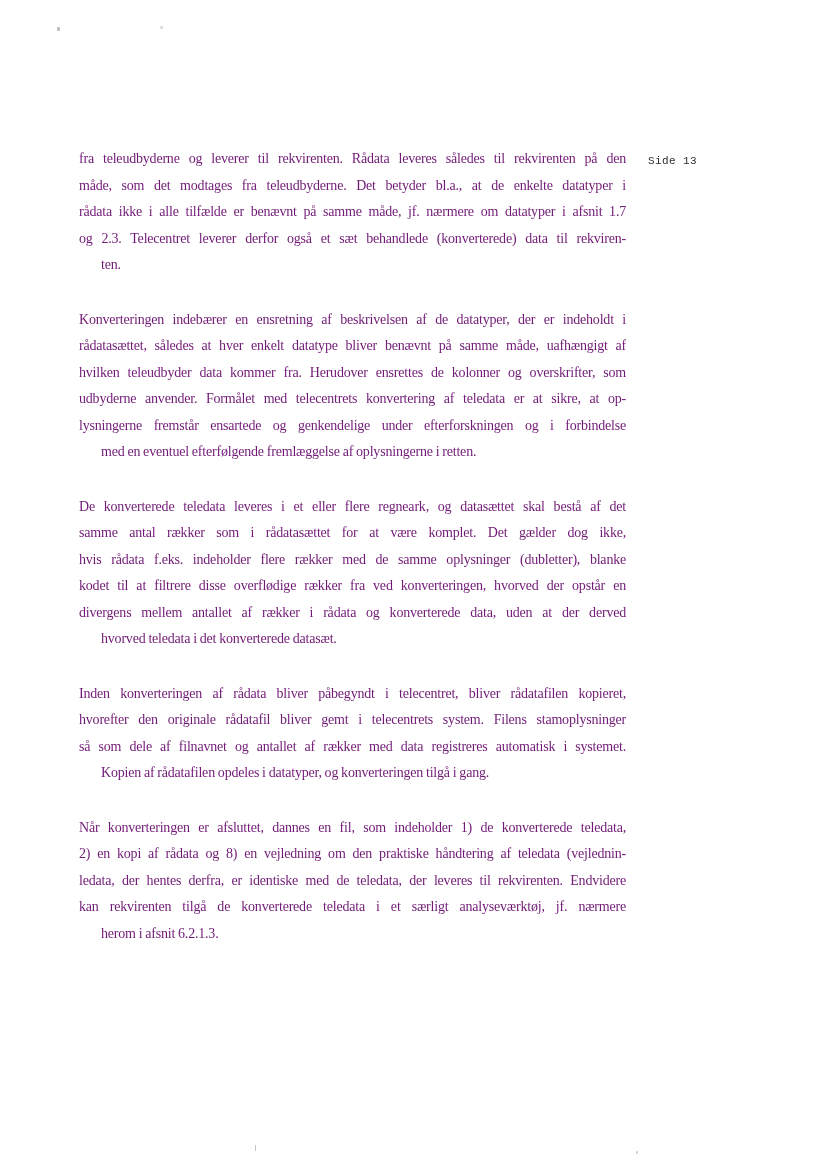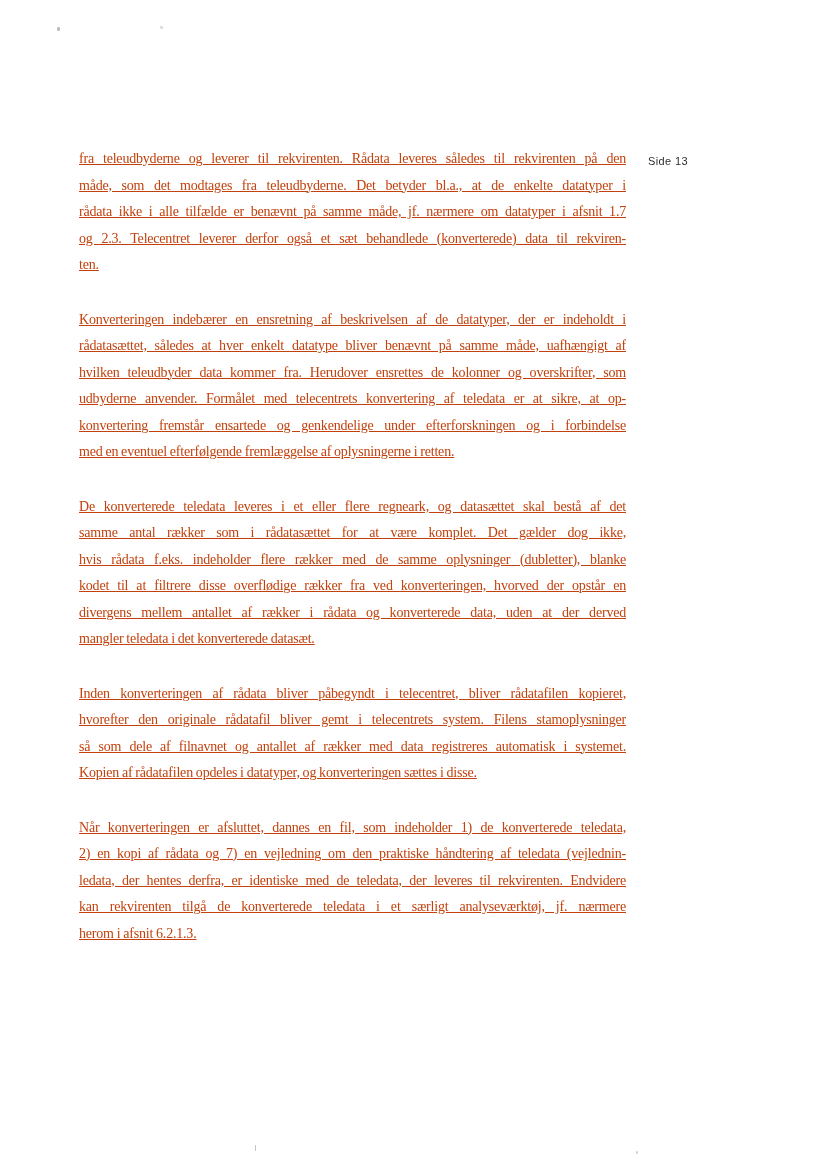--- a/index.html
+++ b/index.html
@@ -30,79 +30,80 @@
   }
   .line {
     line-height: 26.5px;
     height: 26.5px;
     overflow: hidden;
     text-align: justify;
     text-align-last: justify;
   }
   .line.last {
     text-align-last: left;
+    margin-left: 22px;
   }
   .margin-note {
     position: absolute;
     left: 648px;
     top: 155px;
     font-size: 11px;
     letter-spacing: 0.4px;
     color: #2e2e2e;
-    font-family: Liberation Sans, sans-serif;
+    font-family: Liberation Mono, monospace;
   }
   .speck {
     position: absolute;
     background: #8a8a8a;
     border-radius: 1px;
   }
   .speck.s1 { left: 57px;  top: 27px;   width: 3px; height: 4px; opacity: 0.55; }
   .speck.s2 { left: 160px; top: 26px;   width: 3px; height: 3px; opacity: 0.3; }
   .speck.s3 { left: 255px; top: 1145px; width: 1px; height: 6px; opacity: 0.5; }
   .speck.s4 { left: 636px; top: 1151px; width: 2px; height: 3px; opacity: 0.4; }
 </style>
 </head>
 <body>
 
 <div class="page">
   <div class="margin-note">Side 13</div>
 
-  <div class="text-block" style="color: #c2410c; text-decoration: underline;">
+  <div class="text-block" style="color: #701a75;">
       <div class="paragraph">
         <div class="line">fra teleudbyderne og leverer til rekvirenten. Rådata leveres således til rekvirenten på den</div>
         <div class="line">måde, som det modtages fra teleudbyderne. Det betyder bl.a., at de enkelte datatyper i</div>
         <div class="line">rådata ikke i alle tilfælde er benævnt på samme måde, jf. nærmere om datatyper i afsnit 1.7</div>
         <div class="line">og 2.3. Telecentret leverer derfor også et sæt behandlede (konverterede) data til rekviren-</div>
         <div class="line last">ten.</div>
       </div>
       <div class="paragraph">
         <div class="line">Konverteringen indebærer en ensretning af beskrivelsen af de datatyper, der er indeholdt i</div>
         <div class="line">rådatasættet, således at hver enkelt datatype bliver benævnt på samme måde, uafhængigt af</div>
         <div class="line">hvilken teleudbyder data kommer fra. Herudover ensrettes de kolonner og overskrifter, som</div>
         <div class="line">udbyderne anvender. Formålet med telecentrets konvertering af teledata er at sikre, at op-</div>
-        <div class="line">konvertering fremstår ensartede og genkendelige under efterforskningen og i forbindelse</div>
+        <div class="line">lysningerne fremstår ensartede og genkendelige under efterforskningen og i forbindelse</div>
         <div class="line last">med en eventuel efterfølgende fremlæggelse af oplysningerne i retten.</div>
       </div>
       <div class="paragraph">
         <div class="line">De konverterede teledata leveres i et eller flere regneark, og datasættet skal bestå af det</div>
         <div class="line">samme antal rækker som i rådatasættet for at være komplet. Det gælder dog ikke,</div>
         <div class="line">hvis rådata f.eks. indeholder flere rækker med de samme oplysninger (dubletter), blanke</div>
         <div class="line">kodet til at filtrere disse overflødige rækker fra ved konverteringen, hvorved der opstår en</div>
         <div class="line">divergens mellem antallet af rækker i rådata og konverterede data, uden at der derved</div>
-        <div class="line last">mangler teledata i det konverterede datasæt.</div>
+        <div class="line last">hvorved teledata i det konverterede datasæt.</div>
       </div>
       <div class="paragraph">
         <div class="line">Inden konverteringen af rådata bliver påbegyndt i telecentret, bliver rådatafilen kopieret,</div>
         <div class="line">hvorefter den originale rådatafil bliver gemt i telecentrets system. Filens stamoplysninger</div>
         <div class="line">så som dele af filnavnet og antallet af rækker med data registreres automatisk i systemet.</div>
-        <div class="line last">Kopien af rådatafilen opdeles i datatyper, og konverteringen sættes i disse.</div>
+        <div class="line last">Kopien af rådatafilen opdeles i datatyper, og konverteringen tilgå i gang.</div>
       </div>
       <div class="paragraph">
         <div class="line">Når konverteringen er afsluttet, dannes en fil, som indeholder 1) de konverterede teledata,</div>
-        <div class="line">2) en kopi af rådata og 7) en vejledning om den praktiske håndtering af teledata (vejlednin-</div>
+        <div class="line">2) en kopi af rådata og 8) en vejledning om den praktiske håndtering af teledata (vejlednin-</div>
         <div class="line">ledata, der hentes derfra, er identiske med de teledata, der leveres til rekvirenten. Endvidere</div>
         <div class="line">kan rekvirenten tilgå de konverterede teledata i et særligt analyseværktøj, jf. nærmere</div>
         <div class="line last">herom i afsnit 6.2.1.3.</div>
       </div>
     </div>
 
   <div class="speck s1"></div>
   <div class="speck s2"></div>
   <div class="speck s3"></div>
   <div class="speck s4"></div>

